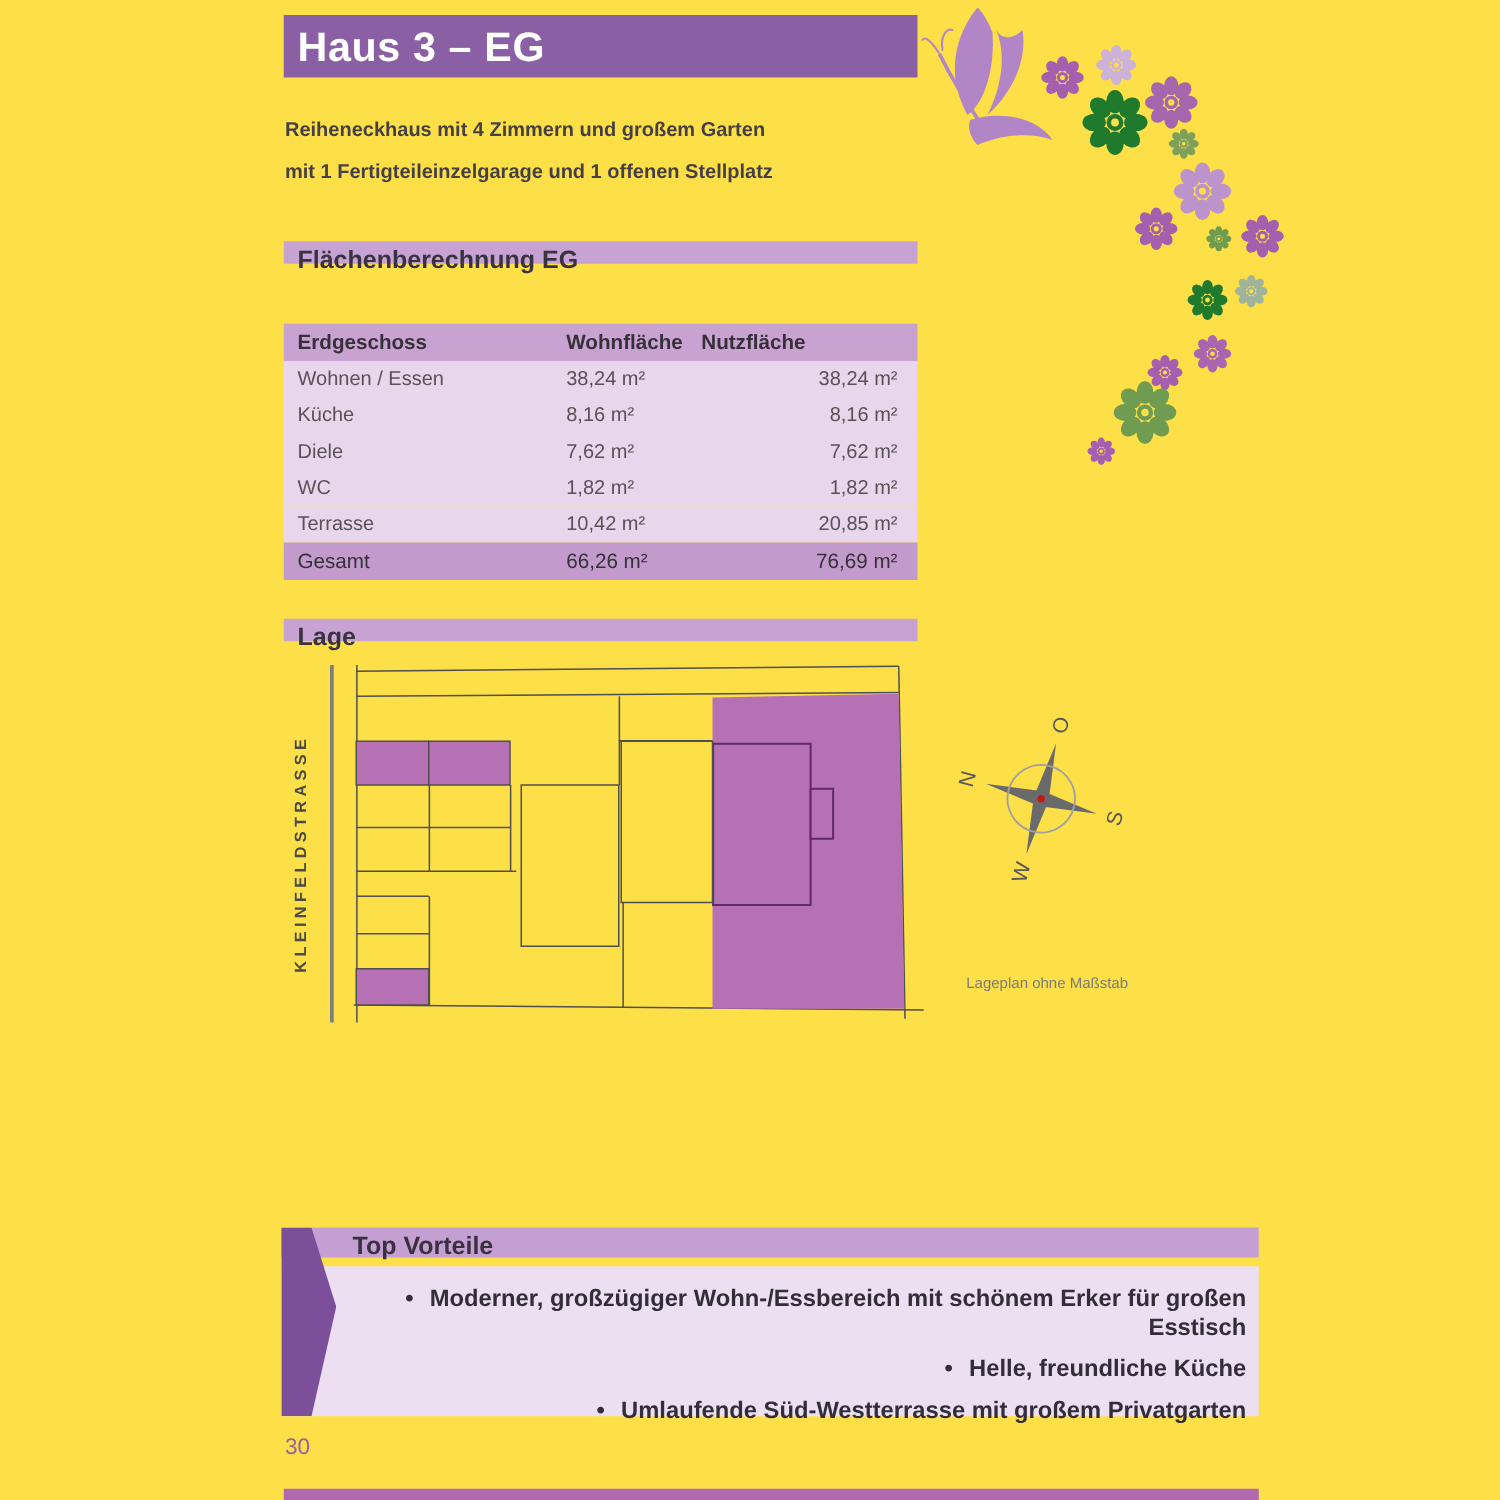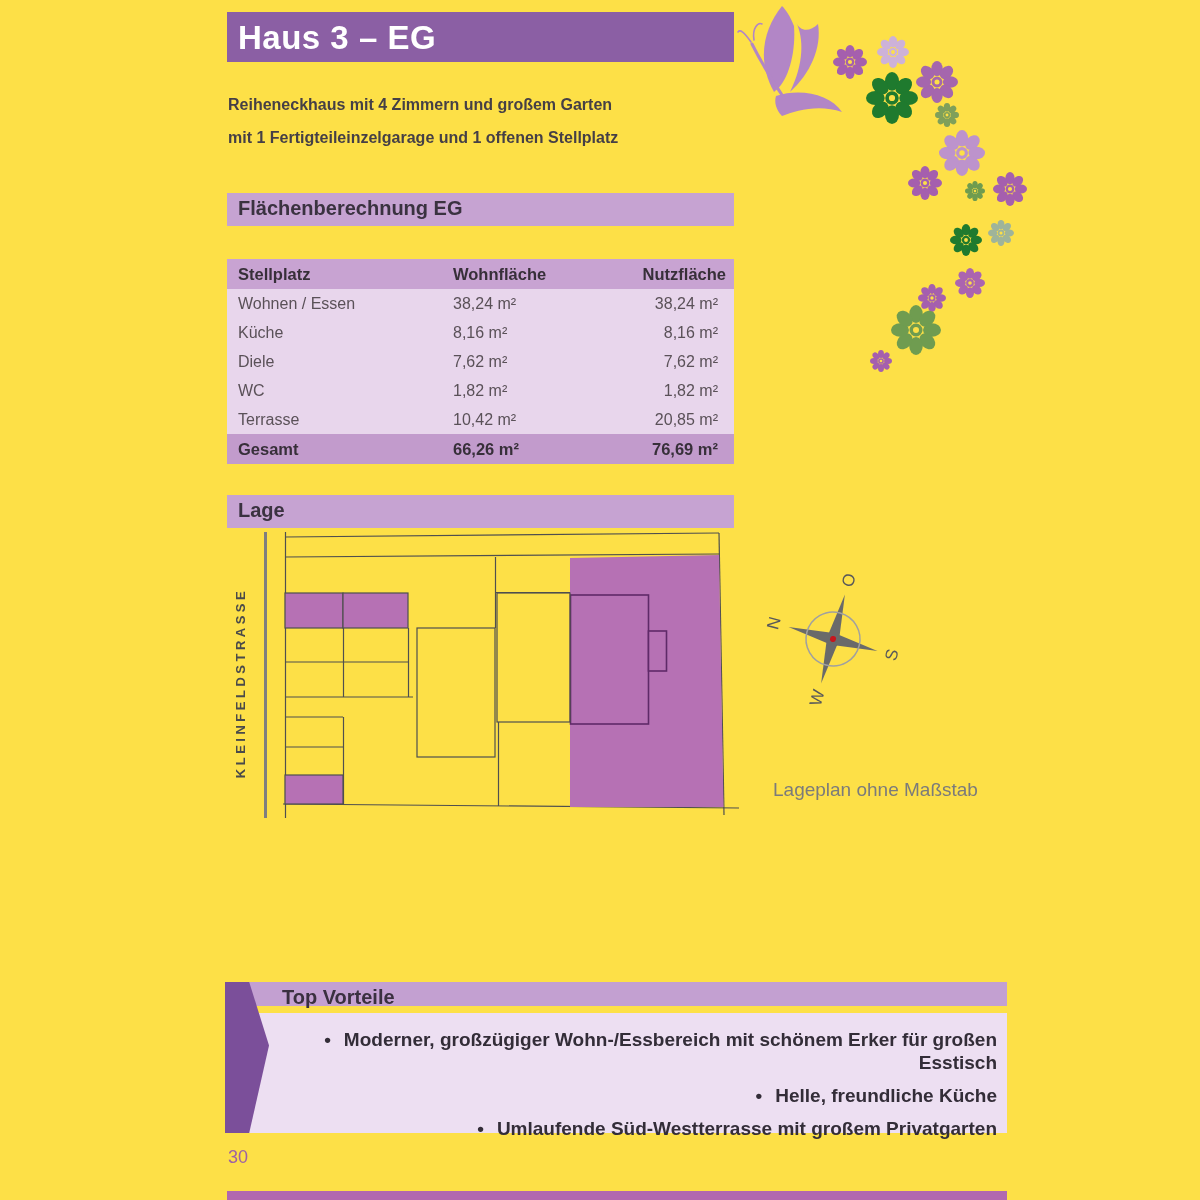--- a/index.html
+++ b/index.html
@@ -5,39 +5,39 @@
   html,body{margin:0;padding:0;background:#ffffff;}
   .page{position:relative;width:1200px;height:1200px;background:#fde047;overflow:hidden;
         font-family:"Liberation Sans",sans-serif;padding-left:16px;}
 
   
   .title-bar{position:absolute;left:227px;top:12px;width:507px;height:50px;background:var(--title-bar);}
   .title-bar h1{margin:0;padding:7px 0 0 11px;font-size:33px;font-weight:bold;color:#ffffff;letter-spacing:.5px;}
   .subtitle{position:absolute;left:228px;top:88px;font-size:16px;font-weight:bold;color:#453f46;line-height:33px;}
 
   
-  .section-bar{position:absolute;left:227px;width:507px;height:33px;background:var(--section-bar);
+  .section-bar{position:absolute;left:227px;width:507px;height:18px;background:var(--section-bar);
                color:#3a3240;font-weight:bold;font-size:20px;line-height:30px;padding-left:11px;box-sizing:border-box;}
   #flaechen-bar{top:193px;} #lage-bar{top:480px;margin-top:15px;}
 
   
   table.area-table{position:absolute;left:227px;top:259px;width:507px;border-collapse:collapse;table-layout:fixed;}
   .area-table col.c1{width:225px;} .area-table col.c2{width:108px;} .area-table col.c3{width:174px;}
   .area-table th{background:var(--table-header);height:28px;font-size:16.5px;color:#372f39;}
   .area-table tbody td{background:var(--table-body);height:27px;font-size:16px;color:#5a5158;}
-  .area-table tfoot td{background:var(--table-total);height:28px;font-size:16.5px;font-weight:bold;color:#372f39;}
+  .area-table tfoot td{background:var(--table-total);height:28px;font-size:16.5px;font-weight:normal;color:#372f39;}
   .area-table th:first-child,.area-table td:first-child{text-align:left;padding-left:11px;}
   .area-table th:nth-child(2),.area-table td:nth-child(2){text-align:left;padding-right:2px;}
-  .area-table th:nth-child(3){text-align:right;padding-right:8px;}
+  .area-table th:nth-child(3){text-align:left;padding-right:8px;}
   .area-table td:nth-child(3){text-align:right;padding-right:16px;}
 
   
   .street-label{position:absolute;left:143px;top:673px;width:200px;height:20px;text-align:center;
                 transform:rotate(-90deg);font-size:13px;font-weight:bold;letter-spacing:3.5px;color:#4a4a4a;}
-  .plan-caption{position:absolute;left:773px;top:779px;font-size:19px;color:#7b7b7b;}
+  .plan-caption{position:absolute;left:773px;top:779px;font-size:12px;color:#7b7b7b;}
 
   
   .advantages{position:absolute;left:225px;top:982px;width:782px;height:151px;}
   .adv-header{position:absolute;left:0;top:0;width:100%;height:24px;background:var(--advantages-header);
               font-size:20px;font-weight:bold;color:#3a3040;line-height:31px;padding-left:57px;box-sizing:border-box;}
   .adv-body{position:absolute;left:0;top:31px;width:100%;height:120px;background:var(--advantages-body);box-sizing:border-box;}
   .adv-arrow{position:absolute;left:0;top:0;width:44px;height:151px;background:var(--advantages-arrow);
              clip-path:polygon(0 0,55% 0,100% 42%,55% 100%,0 100%);z-index:2;}
   ul.adv-list{margin:0;padding:15px 10px 0 60px;list-style:none;}
   .adv-list li{font-size:19px;font-weight:bold;color:#332d38;line-height:23px;margin-bottom:10px;text-align:right;}
@@ -71,21 +71,21 @@
   </div>
 
   <table class="area-table" data-name="area-table">
     <colgroup>
         <col class="c1">
         <col class="c2">
         <col class="c3">
       </colgroup>
     <thead>
       <tr data-name="table-header-row">
-        <th data-name="column-header-room">Stellplatz</th>
+        <th data-name="column-header-room">Erdgeschoss</th>
         <th data-name="column-header-wohnflaeche">Wohnfläche</th>
         <th data-name="column-header-nutzflaeche">Nutzfläche</th>
       </tr>
     </thead>
     <tbody data-name="area-table-body">
         <tr data-name="table-row">
           <td data-name="room-name">Wohnen / Essen</td>
           <td data-name="area-value">38,24 m²</td>
           <td data-name="area-value">38,24 m²</td>
         </tr>

